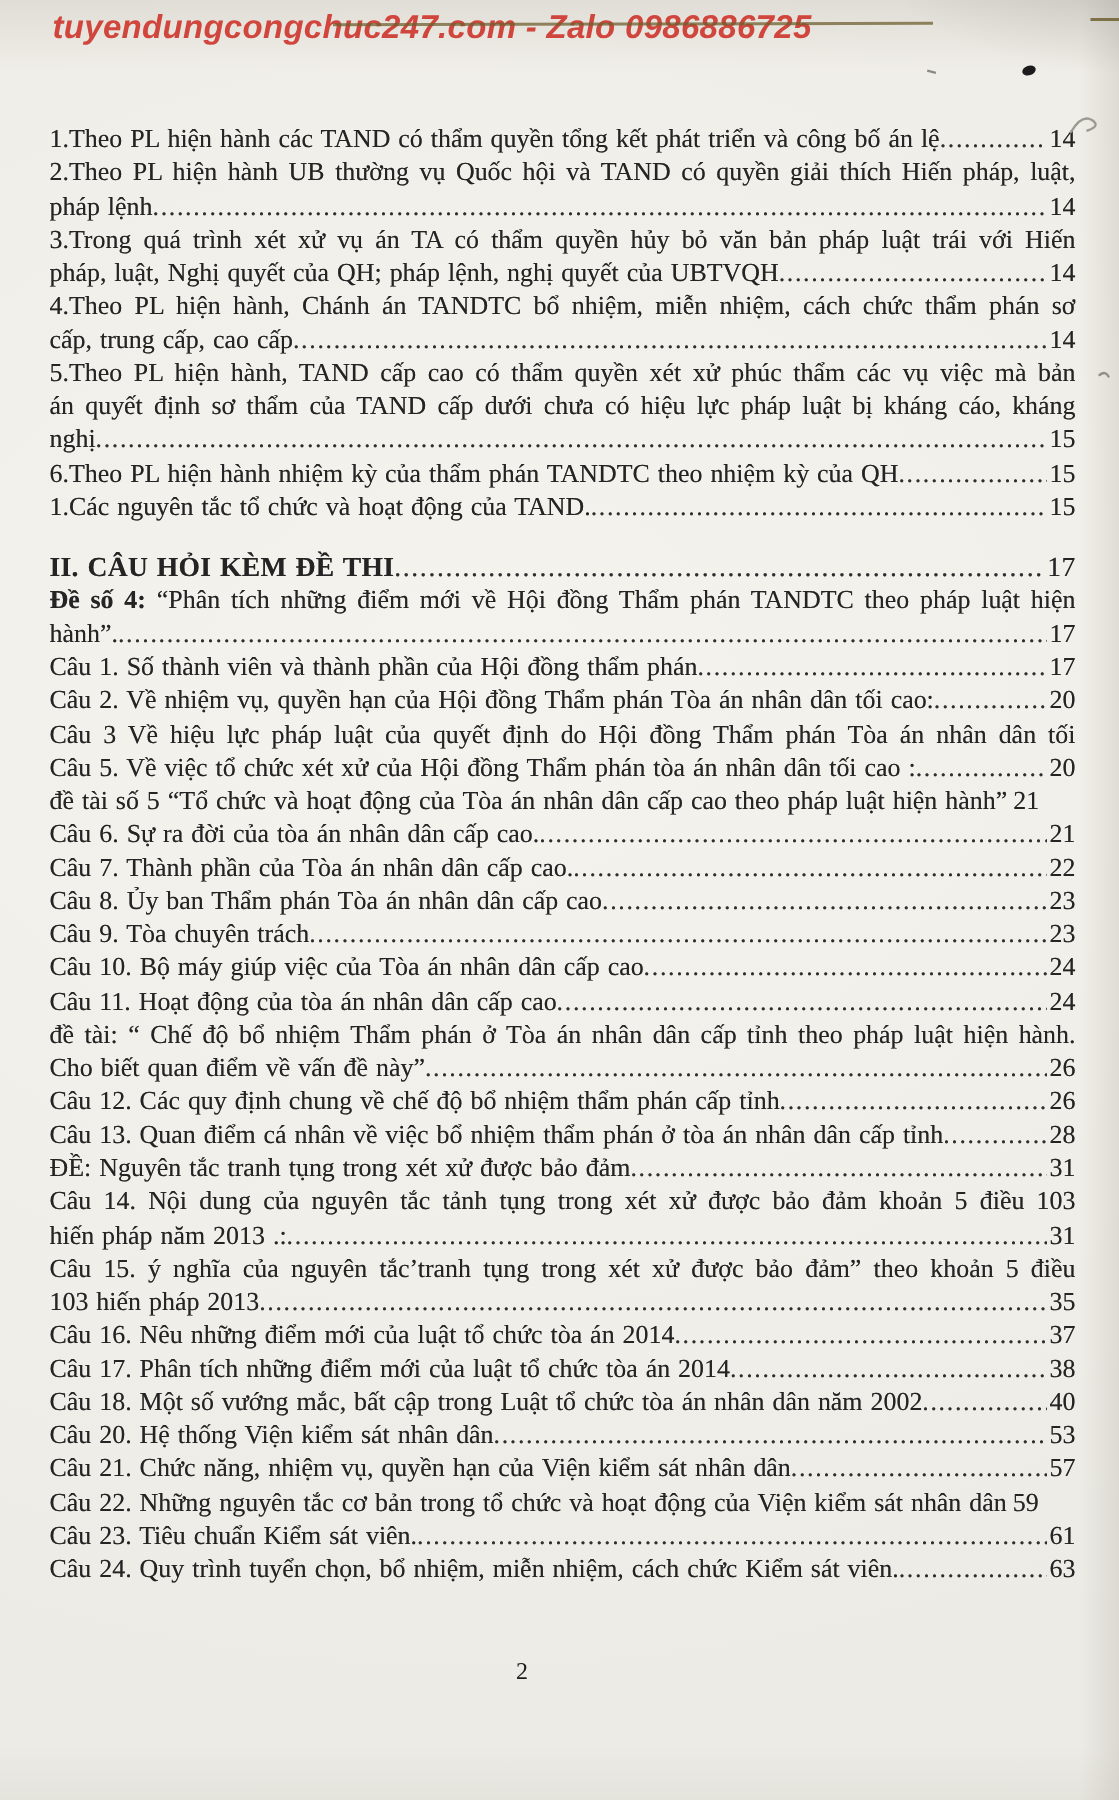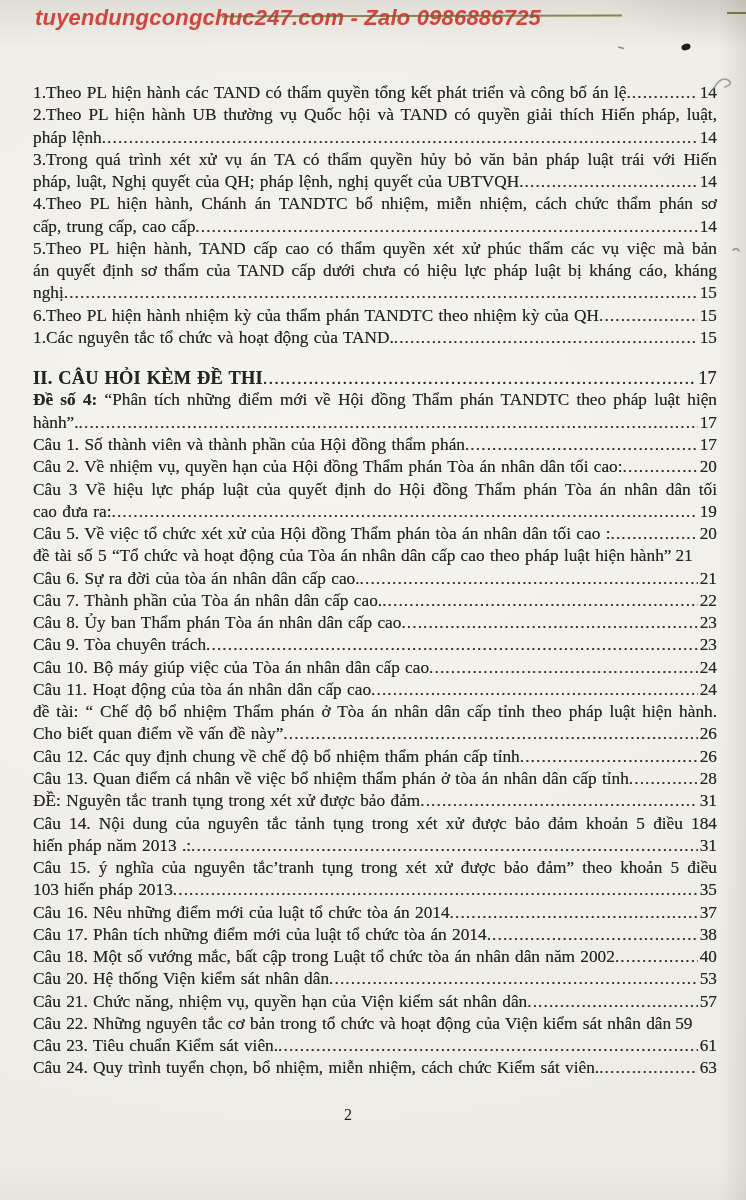--- a/index.html
+++ b/index.html
@@ -163,25 +163,20 @@
       </div>
       <div class="toc-entry">
         <div class="toc-line last">
           <span class="t"><span class="seg-n">Câu 2. Về nhiệm vụ, quyền hạn của Hội đồng Thẩm phán Tòa án nhân dân tối cao:</span></span>
           <span class="dots"></span>
           <span class="pg">20</span>
         </div>
       </div>
       <div class="toc-entry">
         <div class="toc-line full"><span class="t"><span class="seg-n">Câu 3 Về hiệu lực pháp luật của quyết định do Hội đồng Thẩm phán Tòa án nhân dân tối</span></span></div>
-        <div class="toc-line last">
-          <span class="t"><span class="seg-n">cao đưa ra:</span></span>
-          <span class="dots"></span>
-          <span class="pg">19</span>
-        </div>
       </div>
       <div class="toc-entry">
         <div class="toc-line last">
           <span class="t"><span class="seg-n">Câu 5. Về việc tổ chức xét xử của Hội đồng Thẩm phán tòa án nhân dân tối cao :</span></span>
           <span class="dots"></span>
           <span class="pg">20</span>
         </div>
       </div>
       <div class="toc-entry">
         <div class="toc-line last">
@@ -255,21 +250,21 @@
         </div>
       </div>
       <div class="toc-entry">
         <div class="toc-line last">
           <span class="t"><span class="seg-n">ĐỀ: Nguyên tắc tranh tụng trong xét xử được bảo đảm</span></span>
           <span class="dots"></span>
           <span class="pg">31</span>
         </div>
       </div>
       <div class="toc-entry">
-        <div class="toc-line full"><span class="t"><span class="seg-n">Câu 14. Nội dung của nguyên tắc tảnh tụng trong xét xử được bảo đảm khoản 5 điều 184</span></span></div>
+        <div class="toc-line full"><span class="t"><span class="seg-n">Câu 14. Nội dung của nguyên tắc tảnh tụng trong xét xử được bảo đảm khoản 5 điều 103</span></span></div>
         <div class="toc-line last">
           <span class="t"><span class="seg-n">hiến pháp năm 2013 .:</span></span>
           <span class="dots"></span>
           <span class="pg">31</span>
         </div>
       </div>
       <div class="toc-entry">
         <div class="toc-line full"><span class="t"><span class="seg-n">Câu 15.  ý nghĩa của nguyên tắc’tranh tụng trong xét xử được bảo đảm” theo khoản 5 điều</span></span></div>
         <div class="toc-line last">
           <span class="t"><span class="seg-n">103 hiến pháp 2013</span></span>

